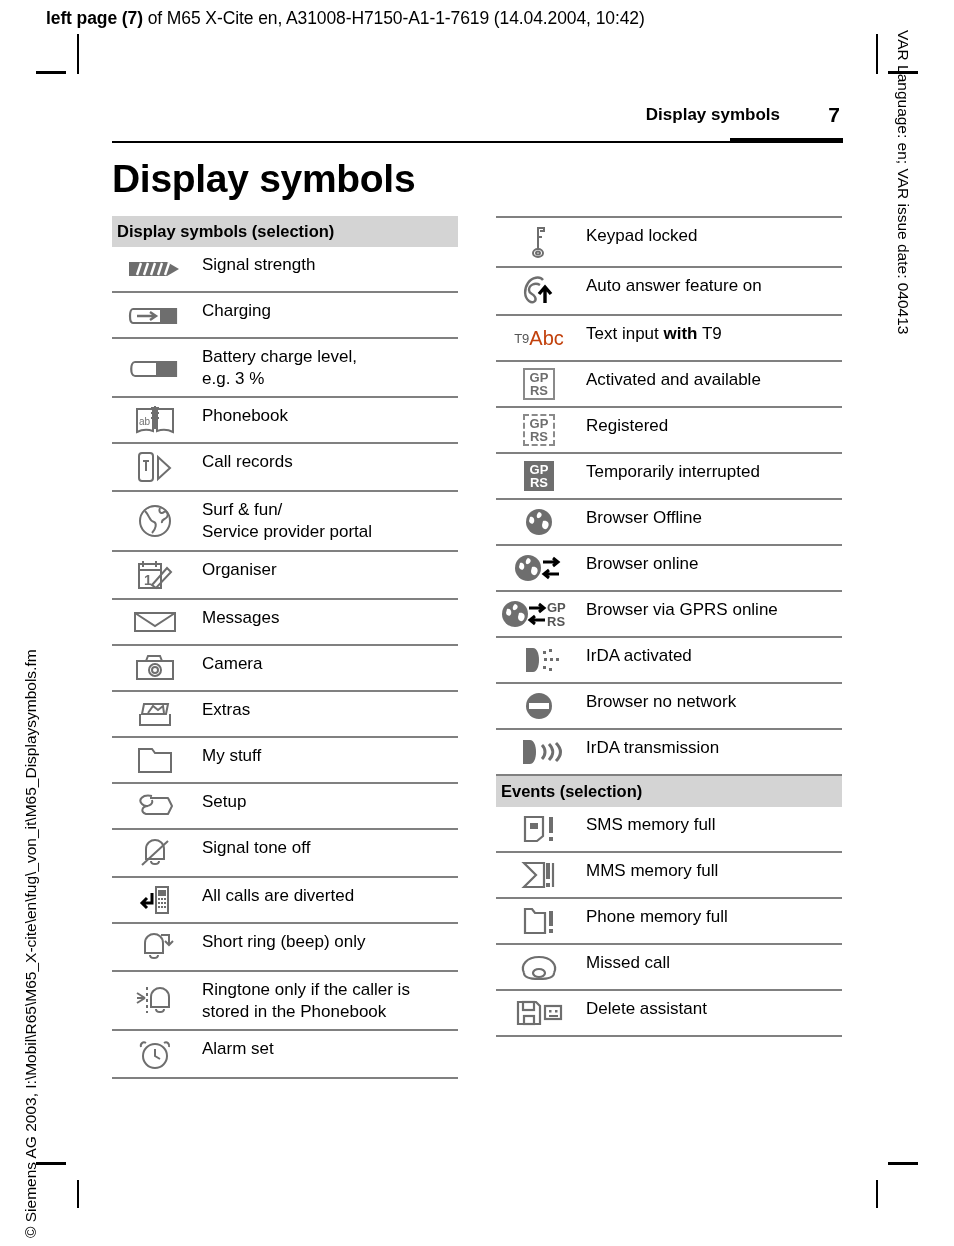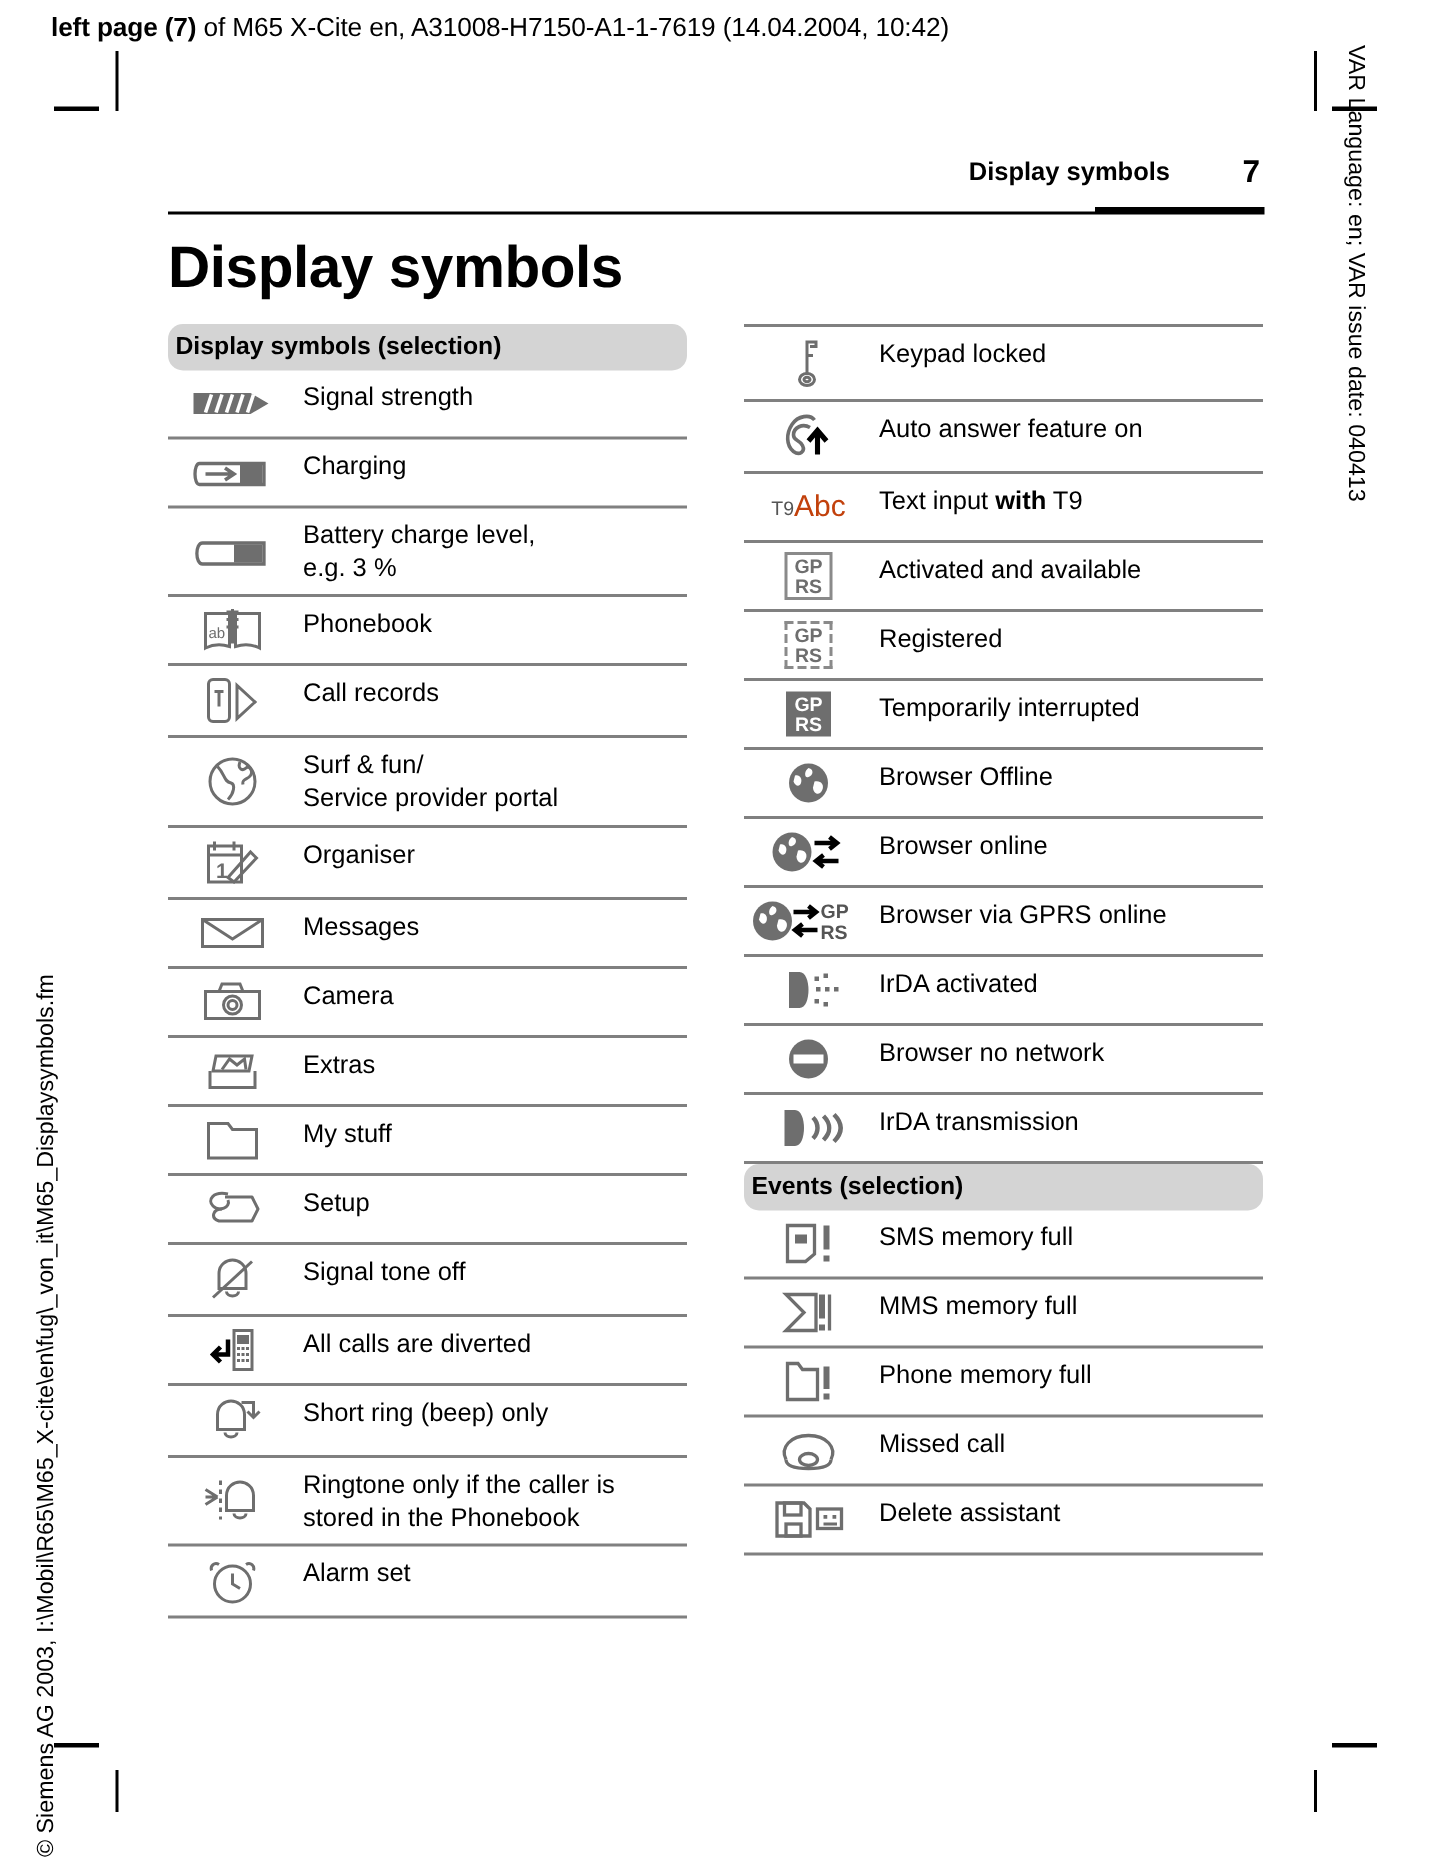--- a/index.html
+++ b/index.html
@@ -3,21 +3,21 @@
 <meta charset="utf-8">
 <style>
   html,body{margin:0;padding:0;}
   body{
     width:954px;height:1246px;background:#ffffff;
     font-family:"Liberation Sans",sans-serif;
     color:#000;overflow:hidden;position:relative;
   }
   
   .printline{
-    position:absolute;left:34px;top:8px;width:880px;
+    position:absolute;left:46px;top:8px;width:880px;
     font-size:17.5px;letter-spacing:-0.1px;white-space:nowrap;
   }
   .printline b{font-weight:bold;}
 
   
   .cmark{position:absolute;background:#000;}
 
   
   .vtext{
     position:absolute;font-size:15.5px;white-space:nowrap;
@@ -55,21 +55,21 @@
     font-size:39px;font-weight:bold;letter-spacing:-0.3px;
   }
 
   
   .col{position:absolute;top:216px;width:346px;}
   .col-left{left:112px;}
   .col-right{left:496px;}
 
   .sec-head{
     background:#d4d4d4;font-size:16.5px;font-weight:bold;
-    padding:6px 0 6px 5px;line-height:1.15;border-radius:10px;
+    padding:6px 0 6px 5px;line-height:1.15;
   }
   .toprule{height:2px;background:#808080;width:100%;}
 
   .row{
     display:flex;
     border-bottom:2px solid #808080;
     min-height:44px;
   }
   .row .ic{
     width:86px;flex:0 0 86px;

